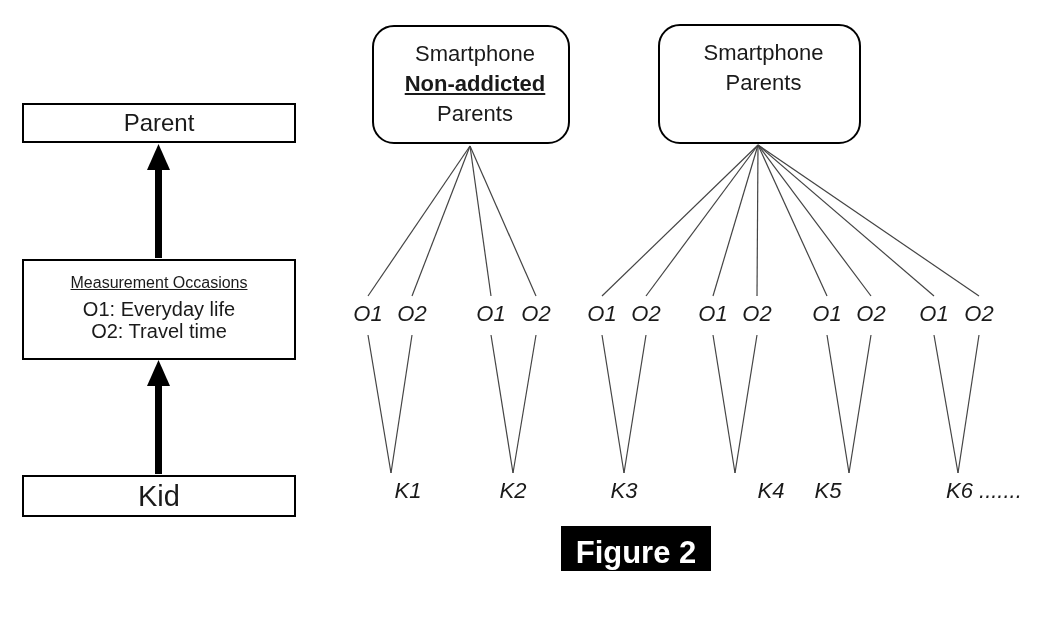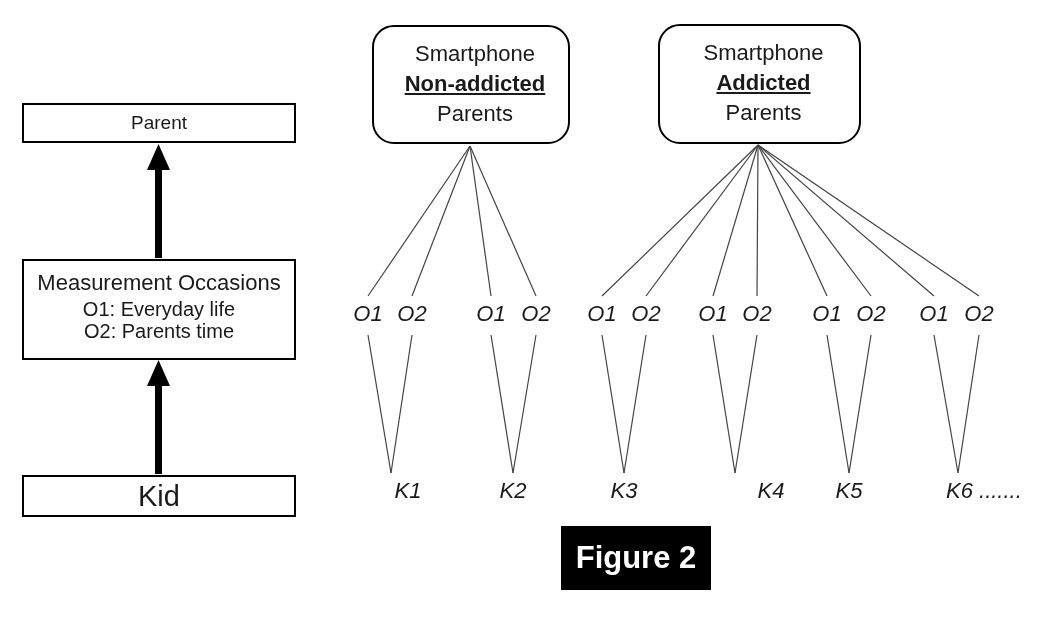--- a/index.html
+++ b/index.html
@@ -22,25 +22,25 @@
   .connectors polygon { fill: #000000; }
 
   .box {
     position: absolute;
     box-sizing: border-box;
     border: 2px solid #000000;
     background: #ffffff;
     text-align: center;
   }
   .parent-box  { left: 22px; top: 103px; width: 274px; height: 40px; }
-  .parent-box span { line-height: 36px; font-size: 19px; }
+  .parent-box span { line-height: 36px; font-size: 24px; }
   .kid-box     { left: 22px; top: 475px; width: 274px; height: 42px; }
   .kid-box span { line-height: 38px; font-size: 29px; }
   .meas-box    { left: 22px; top: 259px; width: 274px; height: 101px; padding-top: 7px; }
-  .meas-title  { display: block; font-size: 22px; line-height: 30px; }
+  .meas-title  { display: block; font-size: 16px; line-height: 30px; text-decoration: underline; }
   .meas-sub    { display: block; font-size: 20px; line-height: 22px; }
 
   .group-box {
     position: absolute;
     box-sizing: border-box;
     border: 2px solid #000000;
     border-radius: 22px;
     background: #ffffff;
     text-align: center;
     padding-top: 12px;
@@ -57,27 +57,27 @@
     white-space: nowrap;
     font-style: italic;
   }
   .olabel { top: 301px; transform: translateX(-50%); }
   .klabel { top: 478px; }
   .klabel.center { transform: translateX(-50%); }
 
   .figure-label {
     position: absolute;
     left: 561px; top: 526px;
-    width: 150px; height: 64px;
+    width: 150px; height: 45px;
     background: #000000;
     color: #ffffff;
     font-size: 31px;
     font-weight: bold;
     display: flex;
-    align-items: center;
+    align-items: flex-end;
     justify-content: center;
   }
 </style>
 </head>
 <body>
 
 <div class="stage">
 
   <svg class="connectors" viewBox="0 0 1054 620">
 
@@ -114,56 +114,55 @@
     <polygon points="158.5,360 147,386 170,386"></polygon>
   </svg>
 
   <div class="box parent-box">
     <span>Parent</span>
   </div>
 
   <div class="box meas-box">
     <span class="meas-title">Measurement Occasions</span>
     <span class="meas-sub">O1: Everyday life</span>
-    <span class="meas-sub">O2: Parents time</span>
+    <span class="meas-sub">O2: Travel time</span>
   </div>
 
   <div class="box kid-box">
     <span>Kid</span>
   </div>
 
   <div class="group-box group-nonaddicted">
     <span>Smartphone</span>
     <span class="bold">Non-addicted</span>
     <span>Parents</span>
   </div>
 
   <div class="group-box group-addicted">
     <span>Smartphone</span>
-    <span class="bold">Addicted</span>
     <span>Parents</span>
   </div>
 
   <span class="olabel" style="left:368px">O1</span>
   <span class="olabel" style="left:412px">O2</span>
   <span class="olabel" style="left:491px">O1</span>
   <span class="olabel" style="left:536px">O2</span>
   <span class="olabel" style="left:602px">O1</span>
   <span class="olabel" style="left:646px">O2</span>
   <span class="olabel" style="left:713px">O1</span>
   <span class="olabel" style="left:757px">O2</span>
   <span class="olabel" style="left:827px">O1</span>
   <span class="olabel" style="left:871px">O2</span>
   <span class="olabel" style="left:934px">O1</span>
   <span class="olabel" style="left:979px">O2</span>
 
   <span class="klabel center" style="left:408px">K1</span>
   <span class="klabel center" style="left:513px">K2</span>
   <span class="klabel center" style="left:624px">K3</span>
   <span class="klabel center" style="left:771px">K4</span>
-  <span class="klabel center" style="left:849px">K5</span>
+  <span class="klabel center" style="left:828px">K5</span>
   <span class="klabel" style="left:946px">K6 .......</span>
 
   <div class="figure-label">
     <span>Figure 2</span>
   </div>
 
 </div>
 
 </body></html>

